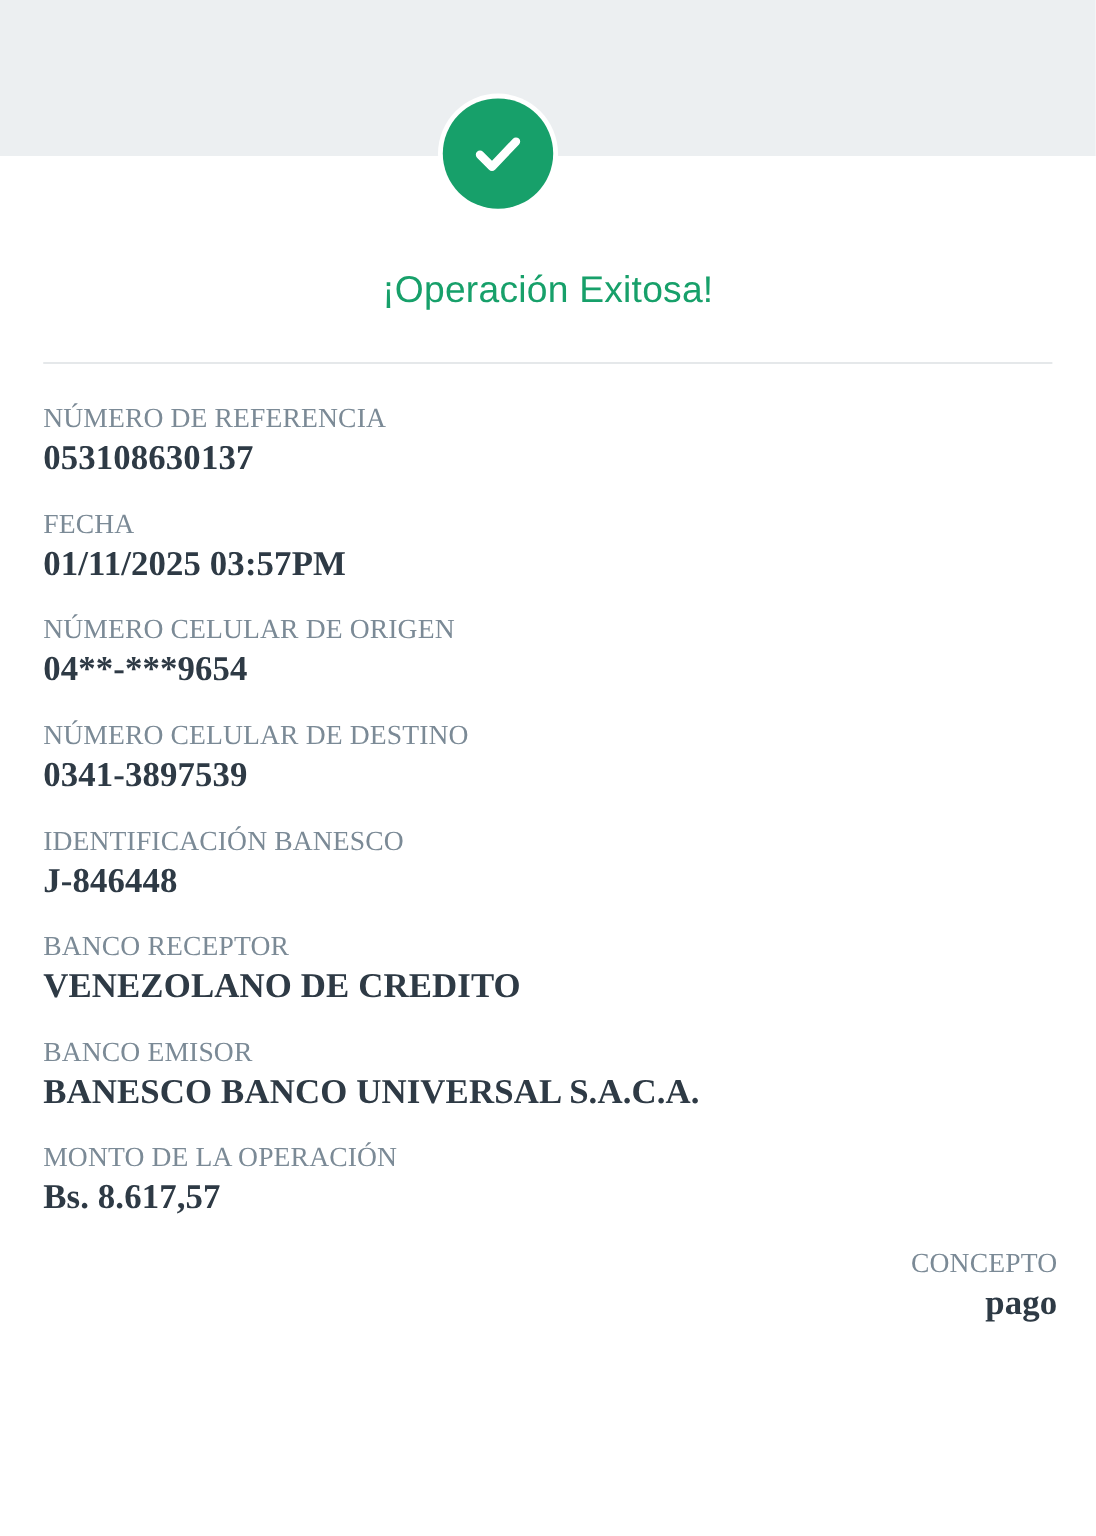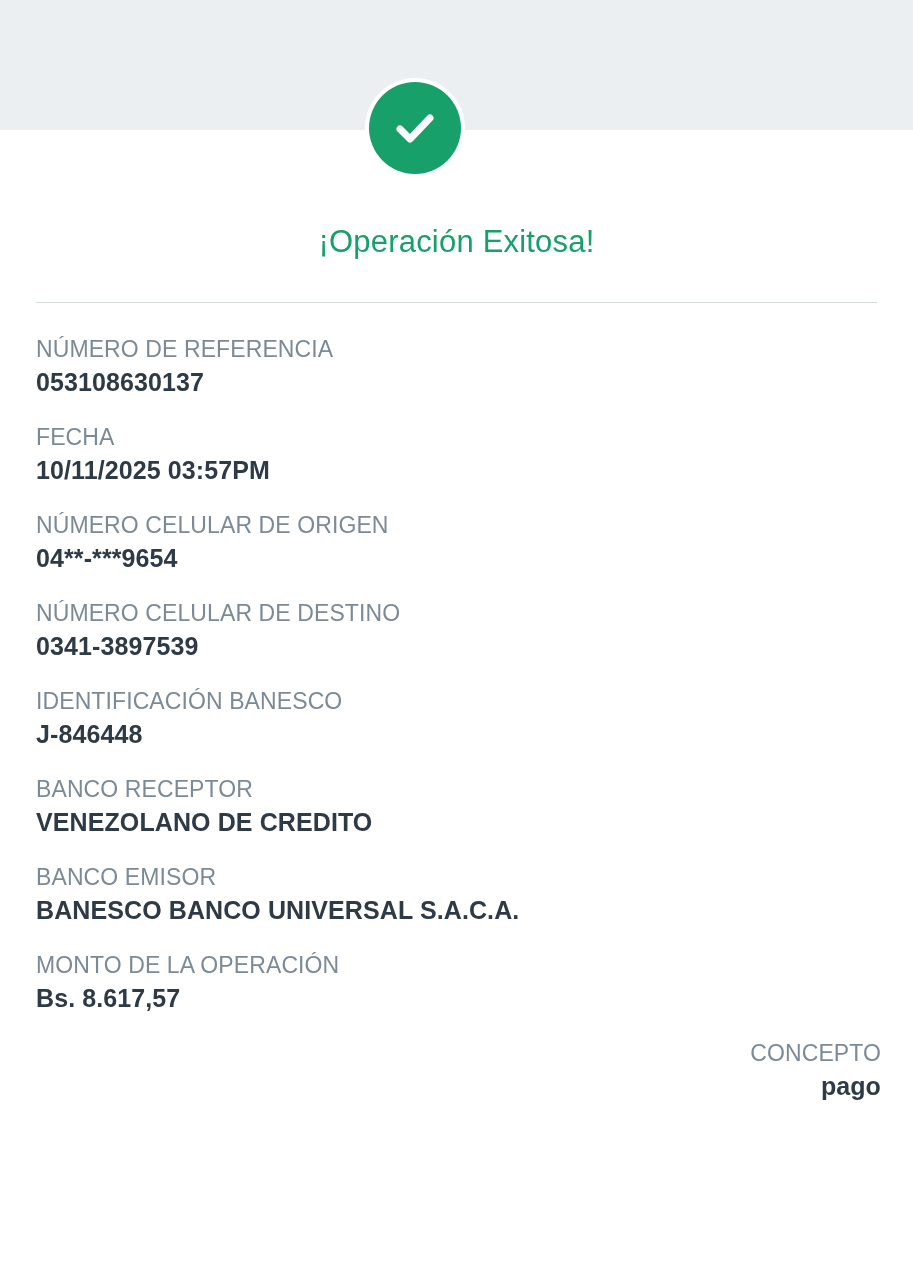--- a/index.html
+++ b/index.html
@@ -80,34 +80,35 @@
   }
   
   .details {
     position: absolute;
     top: 334px;
     left: 36px;
     width: 845px;
   }
   .field {
     margin-bottom: 22px;
+    font-family: Liberation Serif, serif;
   }
   .field:last-child {
     margin-bottom: 0;
     text-align: right;
   }
   .field-label {
     font-size: 23px;
     line-height: 30px;
     color: #7b8a96;
     font-weight: 400;
     letter-spacing: 0.1px;
   }
   .field-value {
-    font-size: 25px;
+    font-size: 29px;
     line-height: 36px;
     color: #2e3a45;
     font-weight: 700;
     letter-spacing: 0.1px;
   }
 </style>
 </head>
 <body>
 
 <div class="screen">
@@ -128,21 +129,21 @@
 
   <div class="details">
 
     <div class="field">
       <div class="field-label">NÚMERO DE REFERENCIA</div>
       <div class="field-value">053108630137</div>
     </div>
 
     <div class="field">
       <div class="field-label">FECHA</div>
-      <div class="field-value">10/11/2025 03:57PM</div>
+      <div class="field-value">01/11/2025 03:57PM</div>
     </div>
 
     <div class="field">
       <div class="field-label">NÚMERO CELULAR DE ORIGEN</div>
       <div class="field-value">04**-***9654</div>
     </div>
 
     <div class="field">
       <div class="field-label">NÚMERO CELULAR DE DESTINO</div>
       <div class="field-value">0341-3897539</div>

